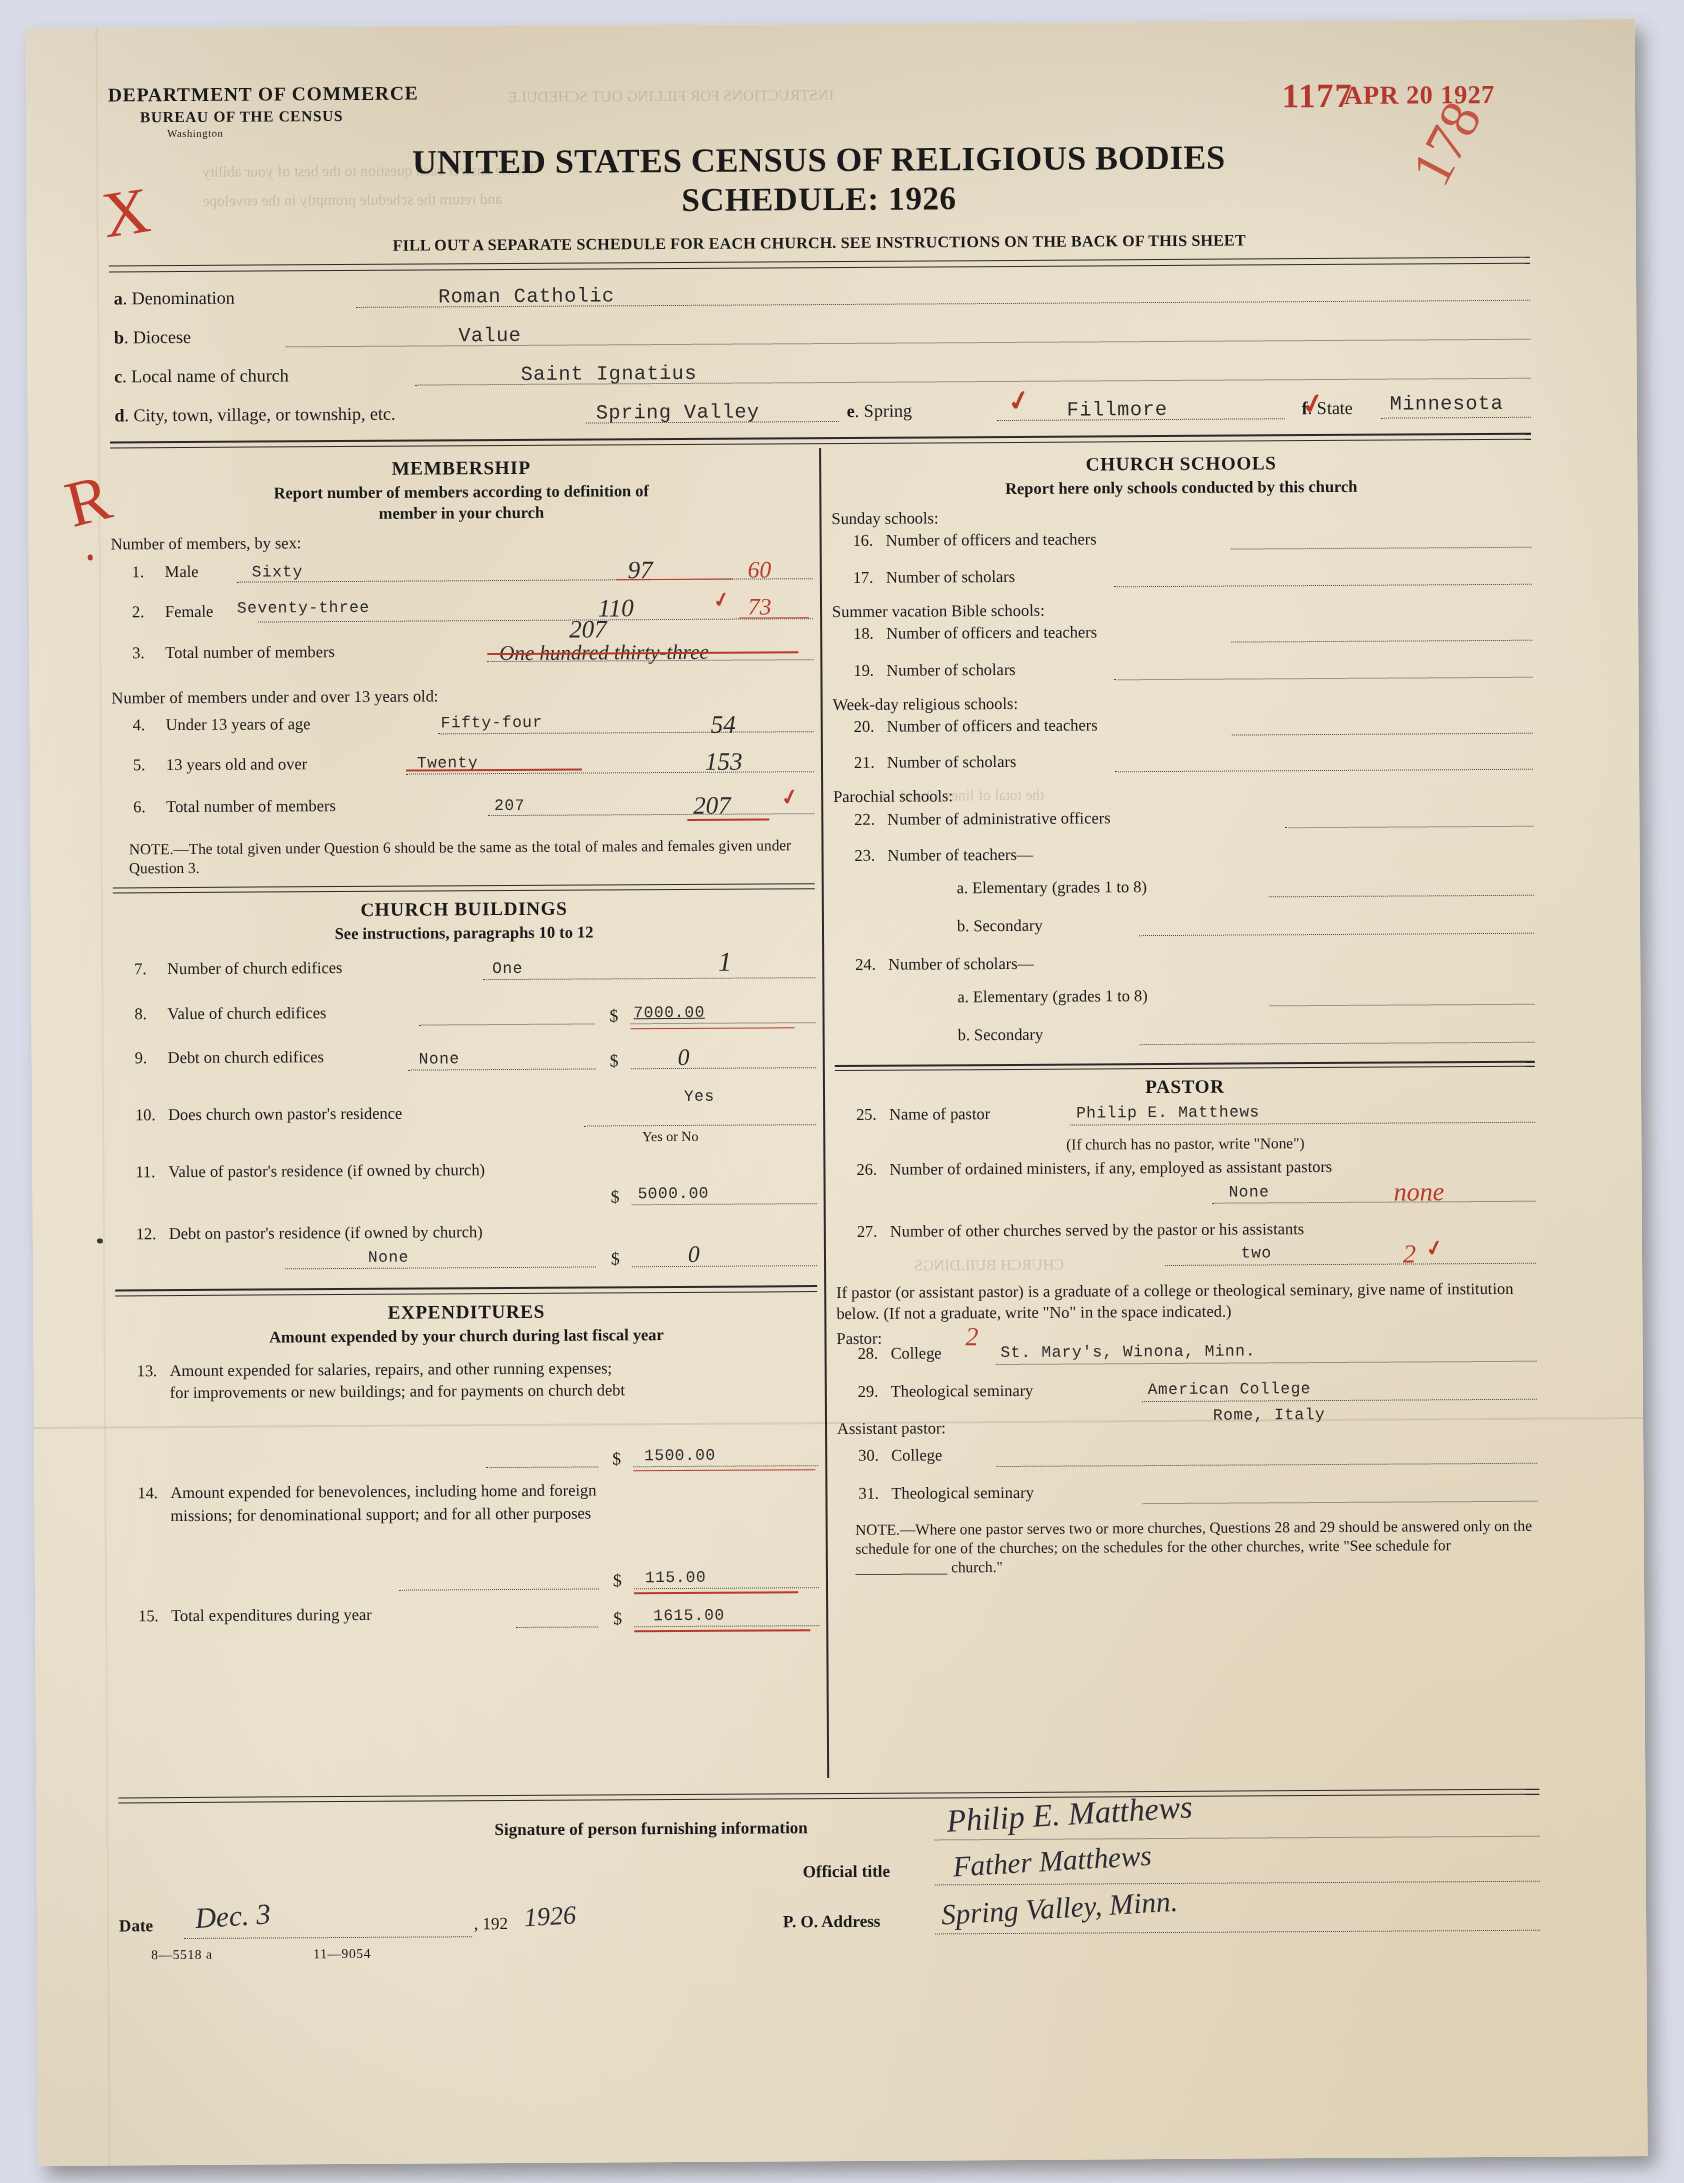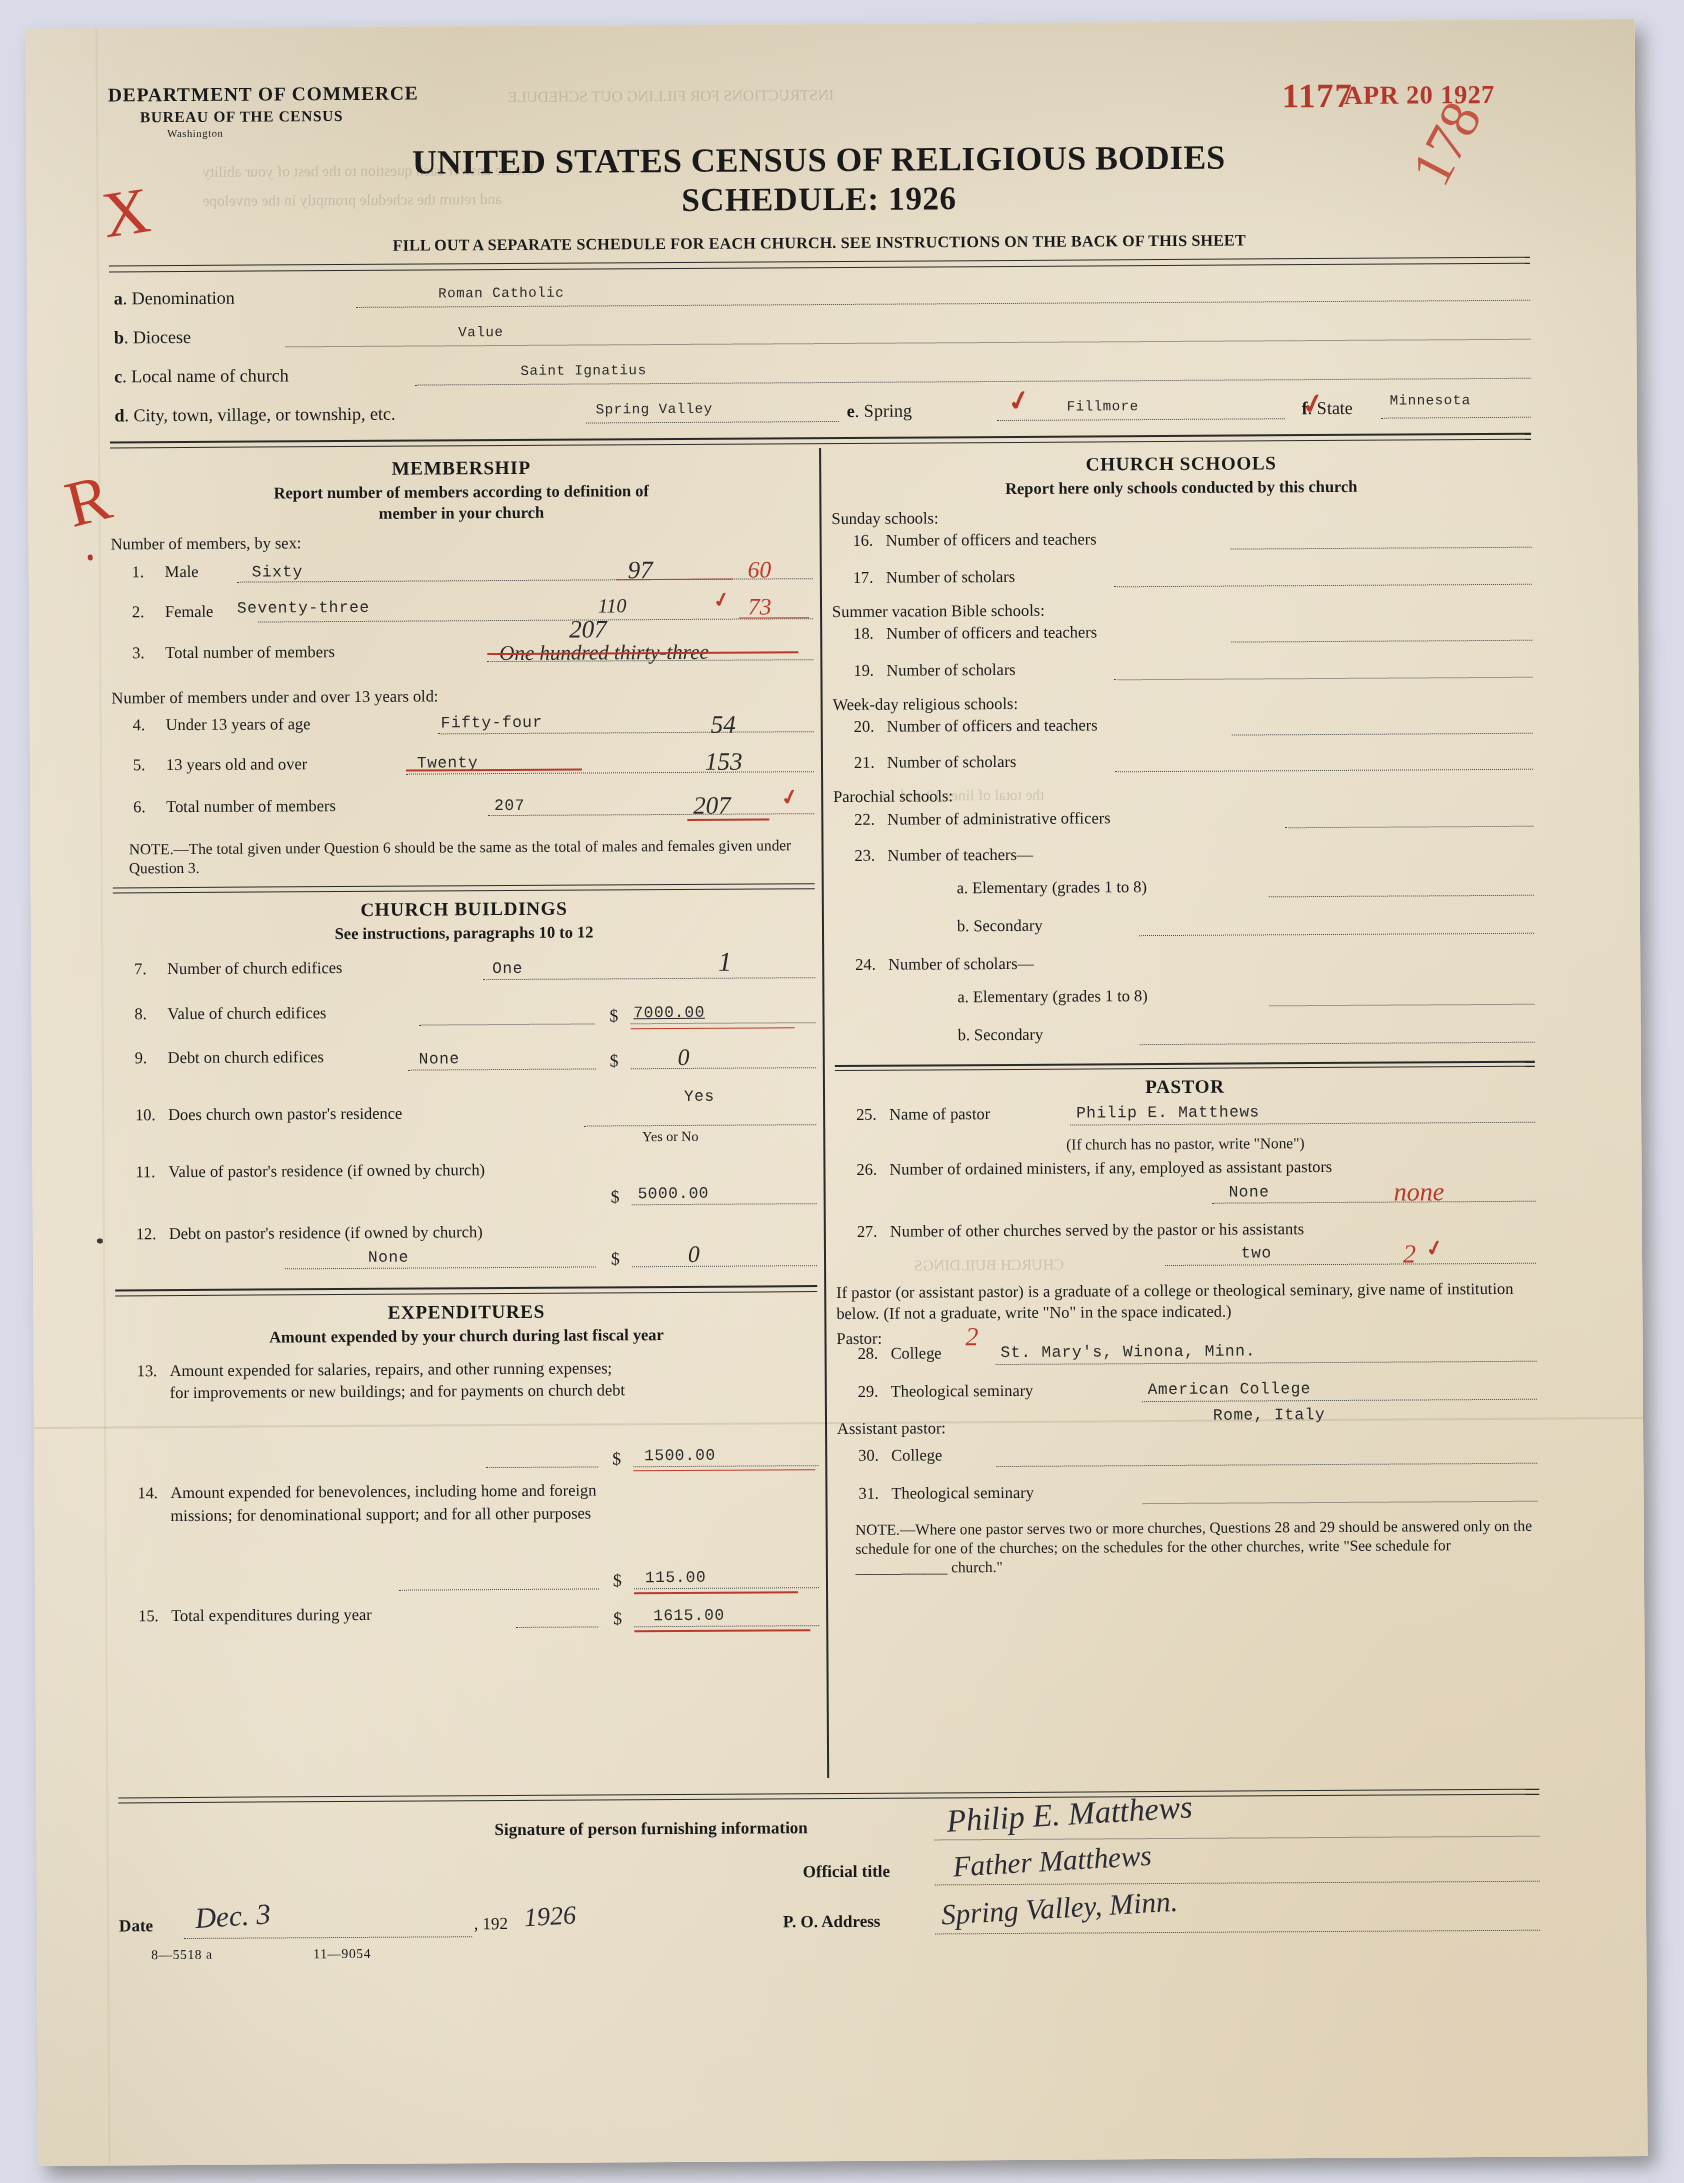--- a/index.html
+++ b/index.html
@@ -38,21 +38,21 @@
   .mark-x{position:absolute;left:-5.9px;top:91px;font-size:65px;color:#bf3b2c;transform:rotate(-8deg);font-family:"Liberation Serif",serif;}
   .mark-r{position:absolute;left:-44px;top:379px;font-size:65px;color:#bf3b2c;transform:rotate(-14deg);font-family:"Liberation Serif",serif;}
   .mark-dot{position:absolute;left:-23.5px;top:470px;width:5.9px;height:5.9px;border-radius:50%;background:#b3372c;}
   .mark-dot2{position:absolute;left:-17.6px;top:1154px;width:5.3px;height:5.3px;border-radius:50%;background:#3a3a3a;}
 
   
   .idblock{margin-top:8.2px;}
   .idrow{position:relative;height:39px;font-size:18px;}
   .idlabel{position:absolute;left:4.7px;top:8.2px;white-space:nowrap;}
   .dots{position:absolute;border-bottom:1.8px dotted #4a4a4a;height:0;}
-  .tw{position:absolute;font-family:"Liberation Mono",monospace;font-size:14px;color:#2b2b2b;letter-spacing:0.6px;}
+  .tw{position:absolute;font-family:"Liberation Mono",monospace;font-size:20px;color:#2b2b2b;letter-spacing:0.6px;}
   .tw.small{font-size:16px;}
 
   
   .cols{position:relative;margin-top:3.5px;}
   .colL{position:absolute;left:0;top:0;width:702px;}
   .colR{position:absolute;left:721px;top:0;width:700px;}
   .vline{position:absolute;left:709px;top:0;width:1.8px;background:#2a2a2a;}
   .sect-title{text-align:center;font-weight:bold;font-size:19px;letter-spacing:0.7px;margin:7px 0 3.5px;}
   .sect-sub{text-align:center;font-size:16.4px;font-weight:bold;line-height:1.25;}
   .q{position:relative;font-size:16.4px;line-height:1.3;margin-top:5.9px;min-height:26px;}
@@ -193,21 +193,21 @@
             <div class="hw" style="left:517px;top:-3.5px;font-size:25px;">97</div>
             <div class="hw red" style="left:637px;top:-2.3px;font-size:23.5px;">60</div>
             <div class="redline" style="left:505px;top:21px;width:117px;"></div>
           </div>
 
           <div class="q" style="height:36px;">
             <span class="qn">2.</span>
             <span class="qt">Female</span>
             <div class="leader" style="left:147px;right:0;top:21px;"></div>
             <div class="tw small" style="left:126px;top:-1.2px;">Seventy-three</div>
-            <div class="hw" style="left:487px;top:-5.9px;font-size:20px;">110</div>
+            <div class="hw" style="left:487px;top:-5.9px;font-size:25px;">110</div>
             <div class="hw red" style="left:637px;top:-5.9px;font-size:23.5px;">73</div>
             <div class="check" style="left:602px;top:-10.6px;font-size:20px;">✓</div>
             <div class="redline" style="left:628px;top:20px;width:70px;"></div>
           </div>
 
           <div class="q" style="height:42px;">
             <span class="qn">3.</span>
             <span class="qt">Total number of members</span>
             <div class="leader" style="left:376px;right:0;top:21px;"></div>
             <div class="hw" style="left:388px;top:0px;font-size:21px;">One hundred thirty-three</div>

